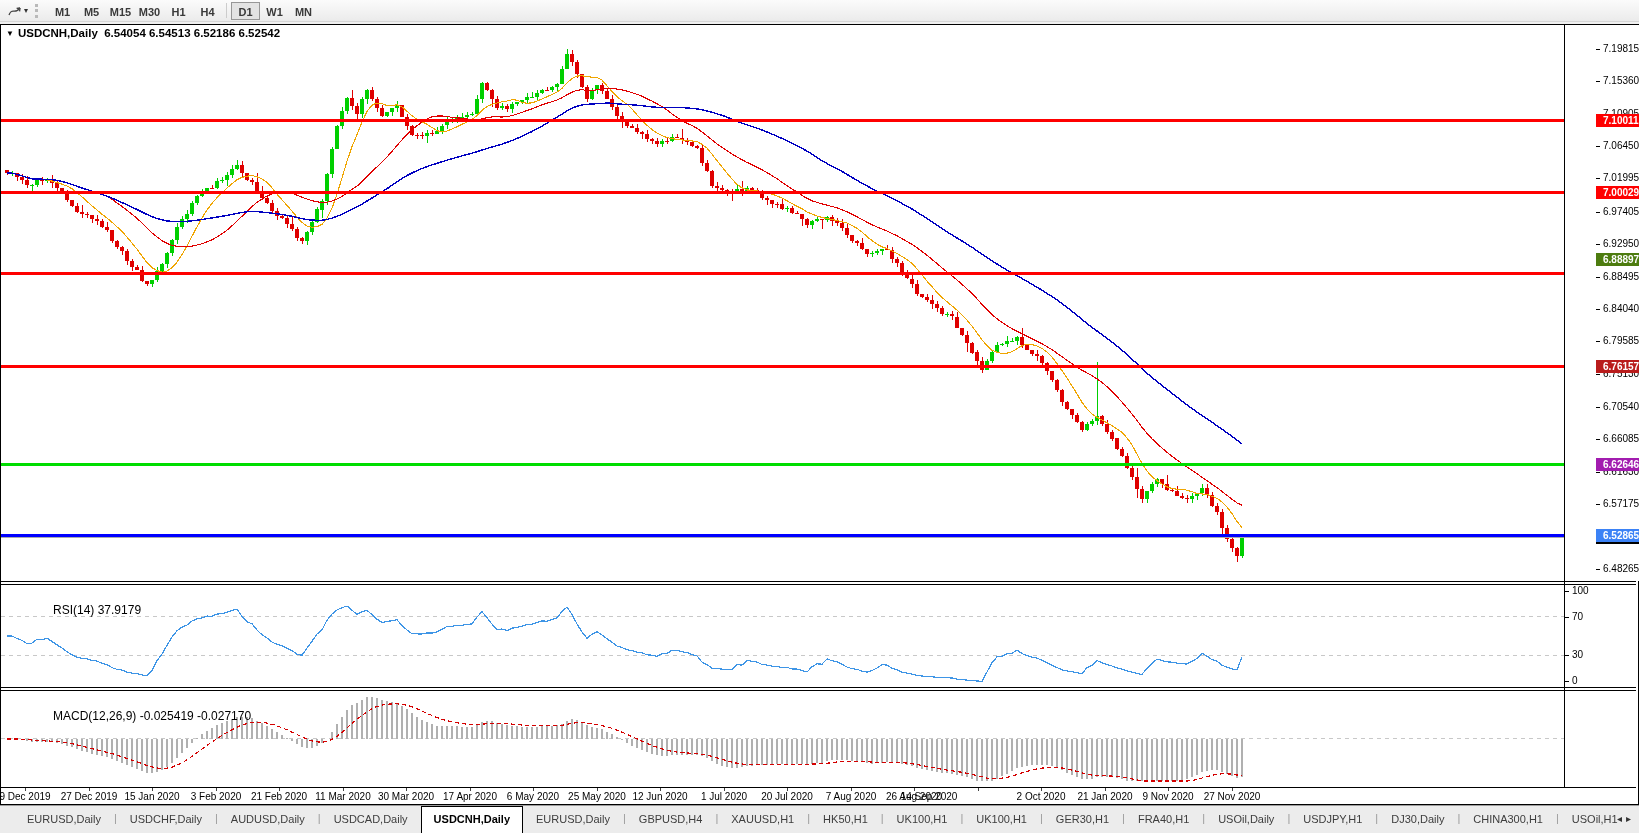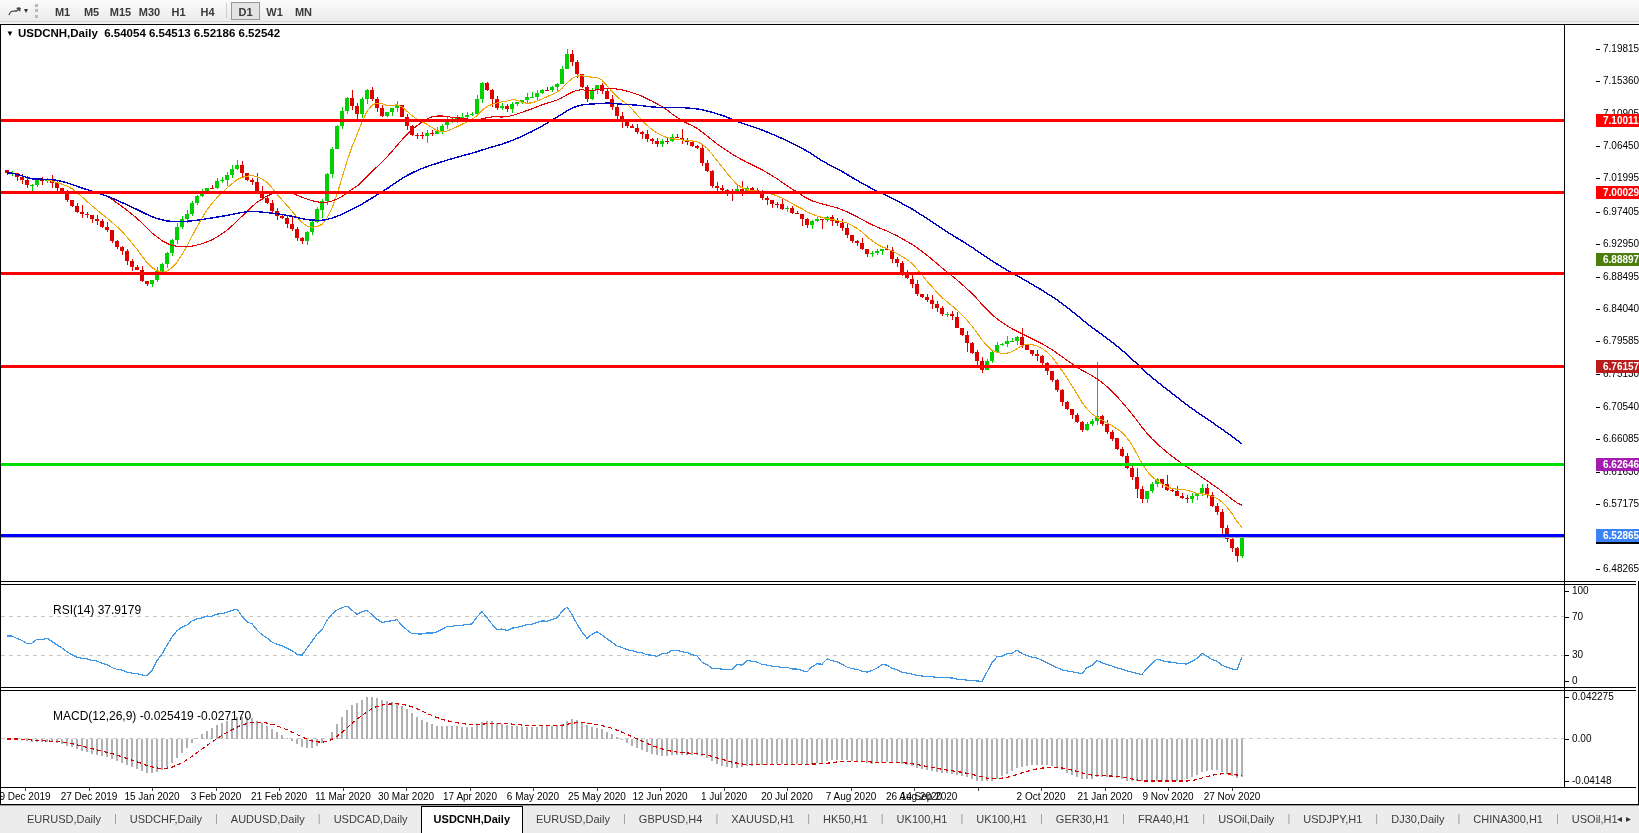--- a/index.html
+++ b/index.html
@@ -892,25 +892,20 @@
         <line x1="1216" y1="47.9" x2="1216" y2="79.3" stroke="#B0B0B0" stroke-width="2"></line>
         <line x1="1221" y1="47.9" x2="1221" y2="80.7" stroke="#B0B0B0" stroke-width="2"></line>
         <line x1="1226" y1="47.9" x2="1226" y2="82.7" stroke="#B0B0B0" stroke-width="2"></line>
         <line x1="1231" y1="47.9" x2="1231" y2="84.9" stroke="#B0B0B0" stroke-width="2"></line>
         <line x1="1236" y1="47.9" x2="1236" y2="87.1" stroke="#B0B0B0" stroke-width="2"></line>
         <line x1="1241" y1="47.9" x2="1241" y2="86.3" stroke="#B0B0B0" stroke-width="2"></line>
         <polyline points="6,47.9 11,47.9 16,48.0 21,48.2 26,48.6 31,49.0 36,49.4 41,49.7 46,50.0 51,50.2 56,50.5 61,51.0 66,51.7 71,52.6 76,53.8 81,55.0 86,56.3 91,57.6 96,58.8 101,60.0 106,61.3 111,62.7 116,64.1 121,65.7 126,67.4 131,69.1 136,70.8 141,72.7 146,74.5 151,76.0 156,77.0 161,77.4 166,77.1 171,76.1 176,74.2 181,71.7 186,68.8 191,65.4 196,61.8 201,58.1 206,54.5 211,50.9 216,47.6 221,44.4 226,41.5 231,38.8 236,36.2 241,34.1 246,32.5 251,31.5 256,31.1 261,31.3 266,32.0 271,33.3 276,34.9 281,36.8 286,38.8 291,41.1 296,43.5 301,46.0 306,48.2 311,49.8 316,50.8 321,51.2 326,50.4 331,48.5 336,45.4 341,41.5 346,36.9 351,32.3 356,28.3 361,24.4 366,20.8 371,17.7 376,15.5 381,14.1 386,13.3 391,12.9 396,12.8 401,13.3 406,14.3 411,15.9 416,17.9 421,20.1 426,22.3 431,24.5 436,26.5 441,28.3 446,29.7 451,30.8 456,31.8 461,32.5 466,33.1 471,33.6 476,33.7 481,33.3 486,32.6 491,32.2 496,32.1 501,32.3 506,32.7 511,33.1 516,33.6 521,34.0 526,34.3 531,34.6 536,34.8 541,34.8 546,34.9 551,34.9 556,34.8 561,34.3 566,33.3 571,32.3 576,31.7 581,31.5 586,32.1 591,32.9 596,33.7 601,34.6 606,35.8 611,37.3 616,39.1 621,41.1 626,43.4 631,45.6 636,47.9 641,50.1 646,52.3 651,54.4 656,56.3 661,57.9 666,59.3 671,60.3 676,61.1 681,61.6 686,62.0 691,62.3 696,62.6 701,63.2 706,64.0 711,65.3 716,66.8 721,68.3 726,69.8 731,71.2 736,72.2 741,73.0 746,73.5 751,73.7 756,73.8 761,73.8 766,73.8 771,73.7 776,73.6 781,73.6 786,73.5 791,73.4 796,73.2 801,73.2 806,73.2 811,73.1 816,73.0 821,72.7 826,72.2 831,71.6 836,71.0 841,70.6 846,70.3 851,70.2 856,70.2 861,70.4 866,70.7 871,71.1 876,71.3 881,71.4 886,71.3 891,71.3 896,71.3 901,71.6 906,72.1 911,72.7 916,73.5 921,74.5 926,75.5 931,76.4 936,77.4 941,78.3 946,79.1 951,79.8 956,80.5 961,81.3 966,82.3 971,83.4 976,84.6 981,86.0 986,87.1 991,87.7 996,87.7 1001,87.2 1006,86.3 1011,85.0 1016,83.5 1021,81.9 1026,80.5 1031,79.2 1036,78.0 1041,77.1 1046,76.5 1051,76.3 1056,76.4 1061,77.0 1066,77.9 1071,79.1 1076,80.4 1081,81.9 1086,83.1 1091,84.1 1096,84.5 1101,84.7 1106,84.9 1111,85.1 1116,85.5 1121,86.0 1126,86.8 1131,87.8 1136,89.0 1141,90.0 1146,90.0 1151,90.0 1156,90.0 1161,90.0 1166,90.0 1171,90.0 1176,90.0 1181,90.0 1186,90.0 1191,89.5 1196,88.4 1201,87.0 1206,85.6 1211,84.3 1216,83.3 1221,82.8 1226,82.8 1231,83.2 1236,84.0 1241,84.4" fill="none" stroke="#D40000" stroke-dasharray="4 3" stroke-width="1.2"></polyline>
       </svg>
     <div class="ind-label">MACD(12,26,9) -0.025419 -0.027170</div>
   </div>
-  <div class="axis axis-macd" id="axis-macd">
-      <div class="tick" style="top:0px"><div class="mark"></div><span class="t">0.042275</span></div>
-      <div class="tick" style="top:42px"><div class="mark"></div><span class="t">0.00</span></div>
-      <div class="tick" style="top:84px"><div class="mark"></div><span class="t">-0.04148</span></div>
-    </div>
 
   <div class="axis-vline"></div>
 
   <div class="daterow" id="daterow">
       <div class="datetick" style="left:24px"></div>
       <div class="datelabel" style="left:24px">9 Dec 2019</div>
       <div class="datetick" style="left:88px"></div>
       <div class="datelabel" style="left:88px">27 Dec 2019</div>
       <div class="datetick" style="left:151px"></div>
       <div class="datelabel" style="left:151px">15 Jan 2020</div>

